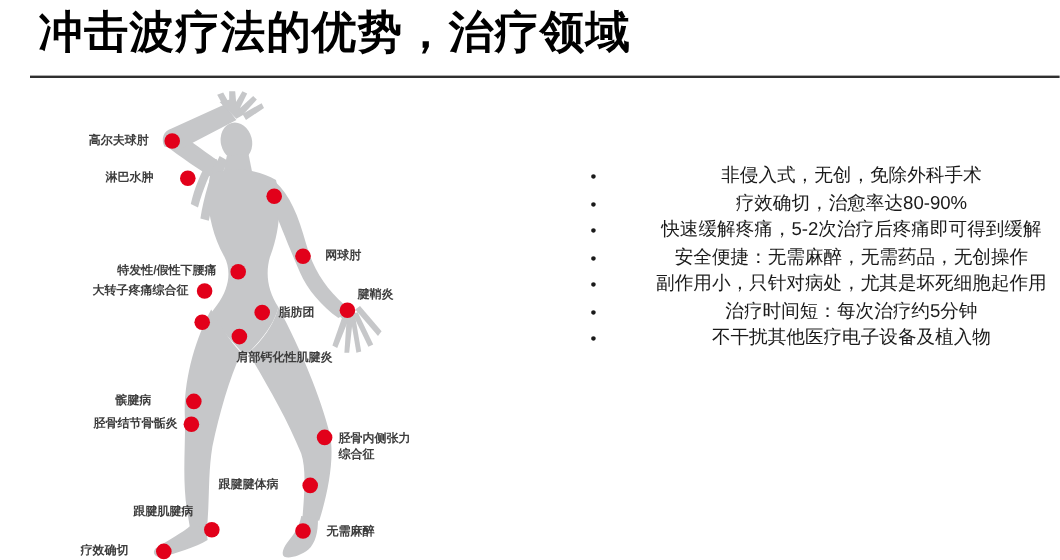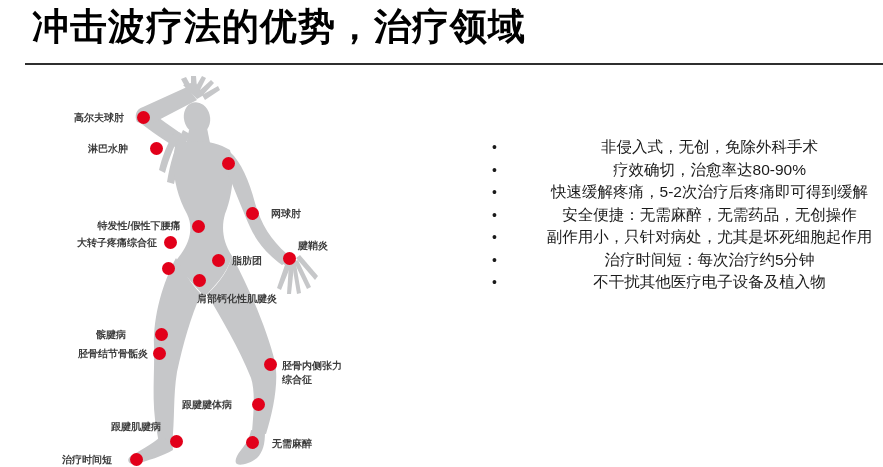--- a/index.html
+++ b/index.html
@@ -122,21 +122,21 @@
   <div class="lbl" style="left:273px;top:239px">腱鞘炎</div>
   <div class="lbl" style="left:207px;top:254px">脂肪团</div>
   <div class="lbl" style="left:172px;top:292px">肩部钙化性肌腱炎</div>
   <div class="lbl r" style="left:50px;top:328px;width:72px">髌腱病</div>
   <div class="lbl r" style="left:46px;top:347px;width:84px">胫骨结节骨骺炎</div>
   <div class="lbl" style="left:257px;top:359px">胫骨内侧张力
 综合征</div>
   <div class="lbl r" style="left:146px;top:398px;width:72px">跟腱腱体病</div>
   <div class="lbl r" style="left:75px;top:420px;width:72px">跟腱肌腱病</div>
   <div class="lbl" style="left:247px;top:437px">无需麻醉</div>
-  <div class="lbl r" style="left:26px;top:453px;width:72px">治疗时间短</div>
+  <div class="lbl r" style="left:26px;top:453px;width:72px">疗效确切</div>
 
   <ul class="benefit-list">
     <li>
         <span class="marker">•</span>
         <span class="btext">非侵入式，无创，免除外科手术</span>
       </li>
     <li>
         <span class="marker">•</span>
         <span class="btext">疗效确切，治愈率达80-90%</span>
       </li>

